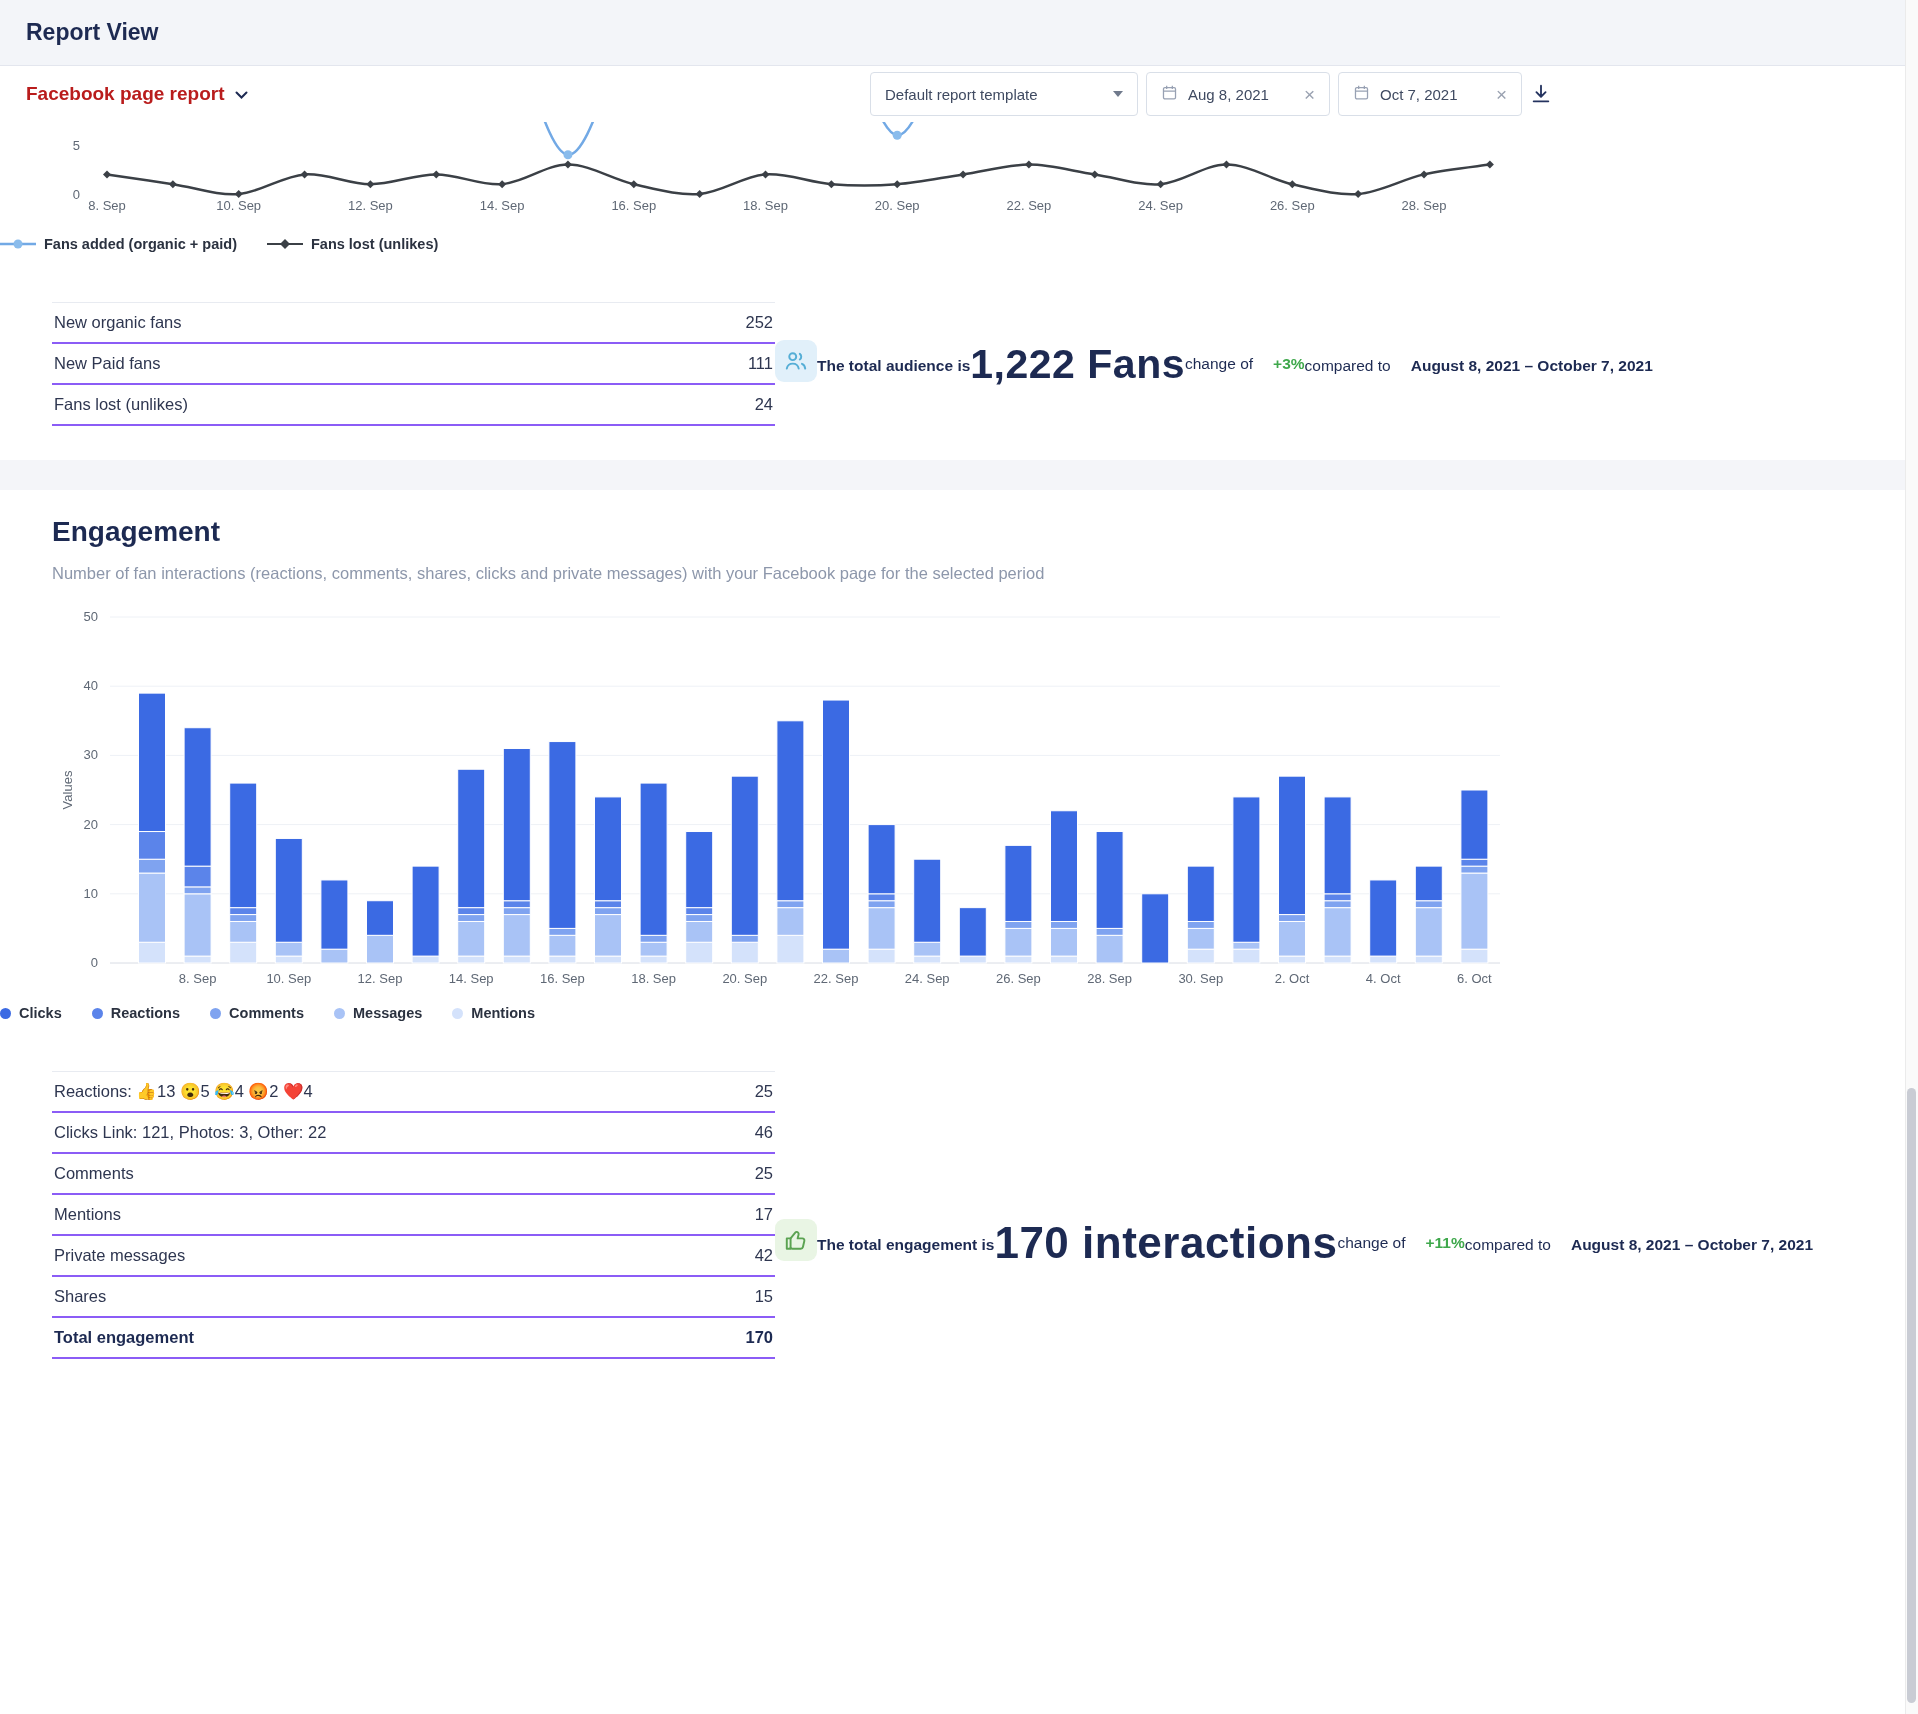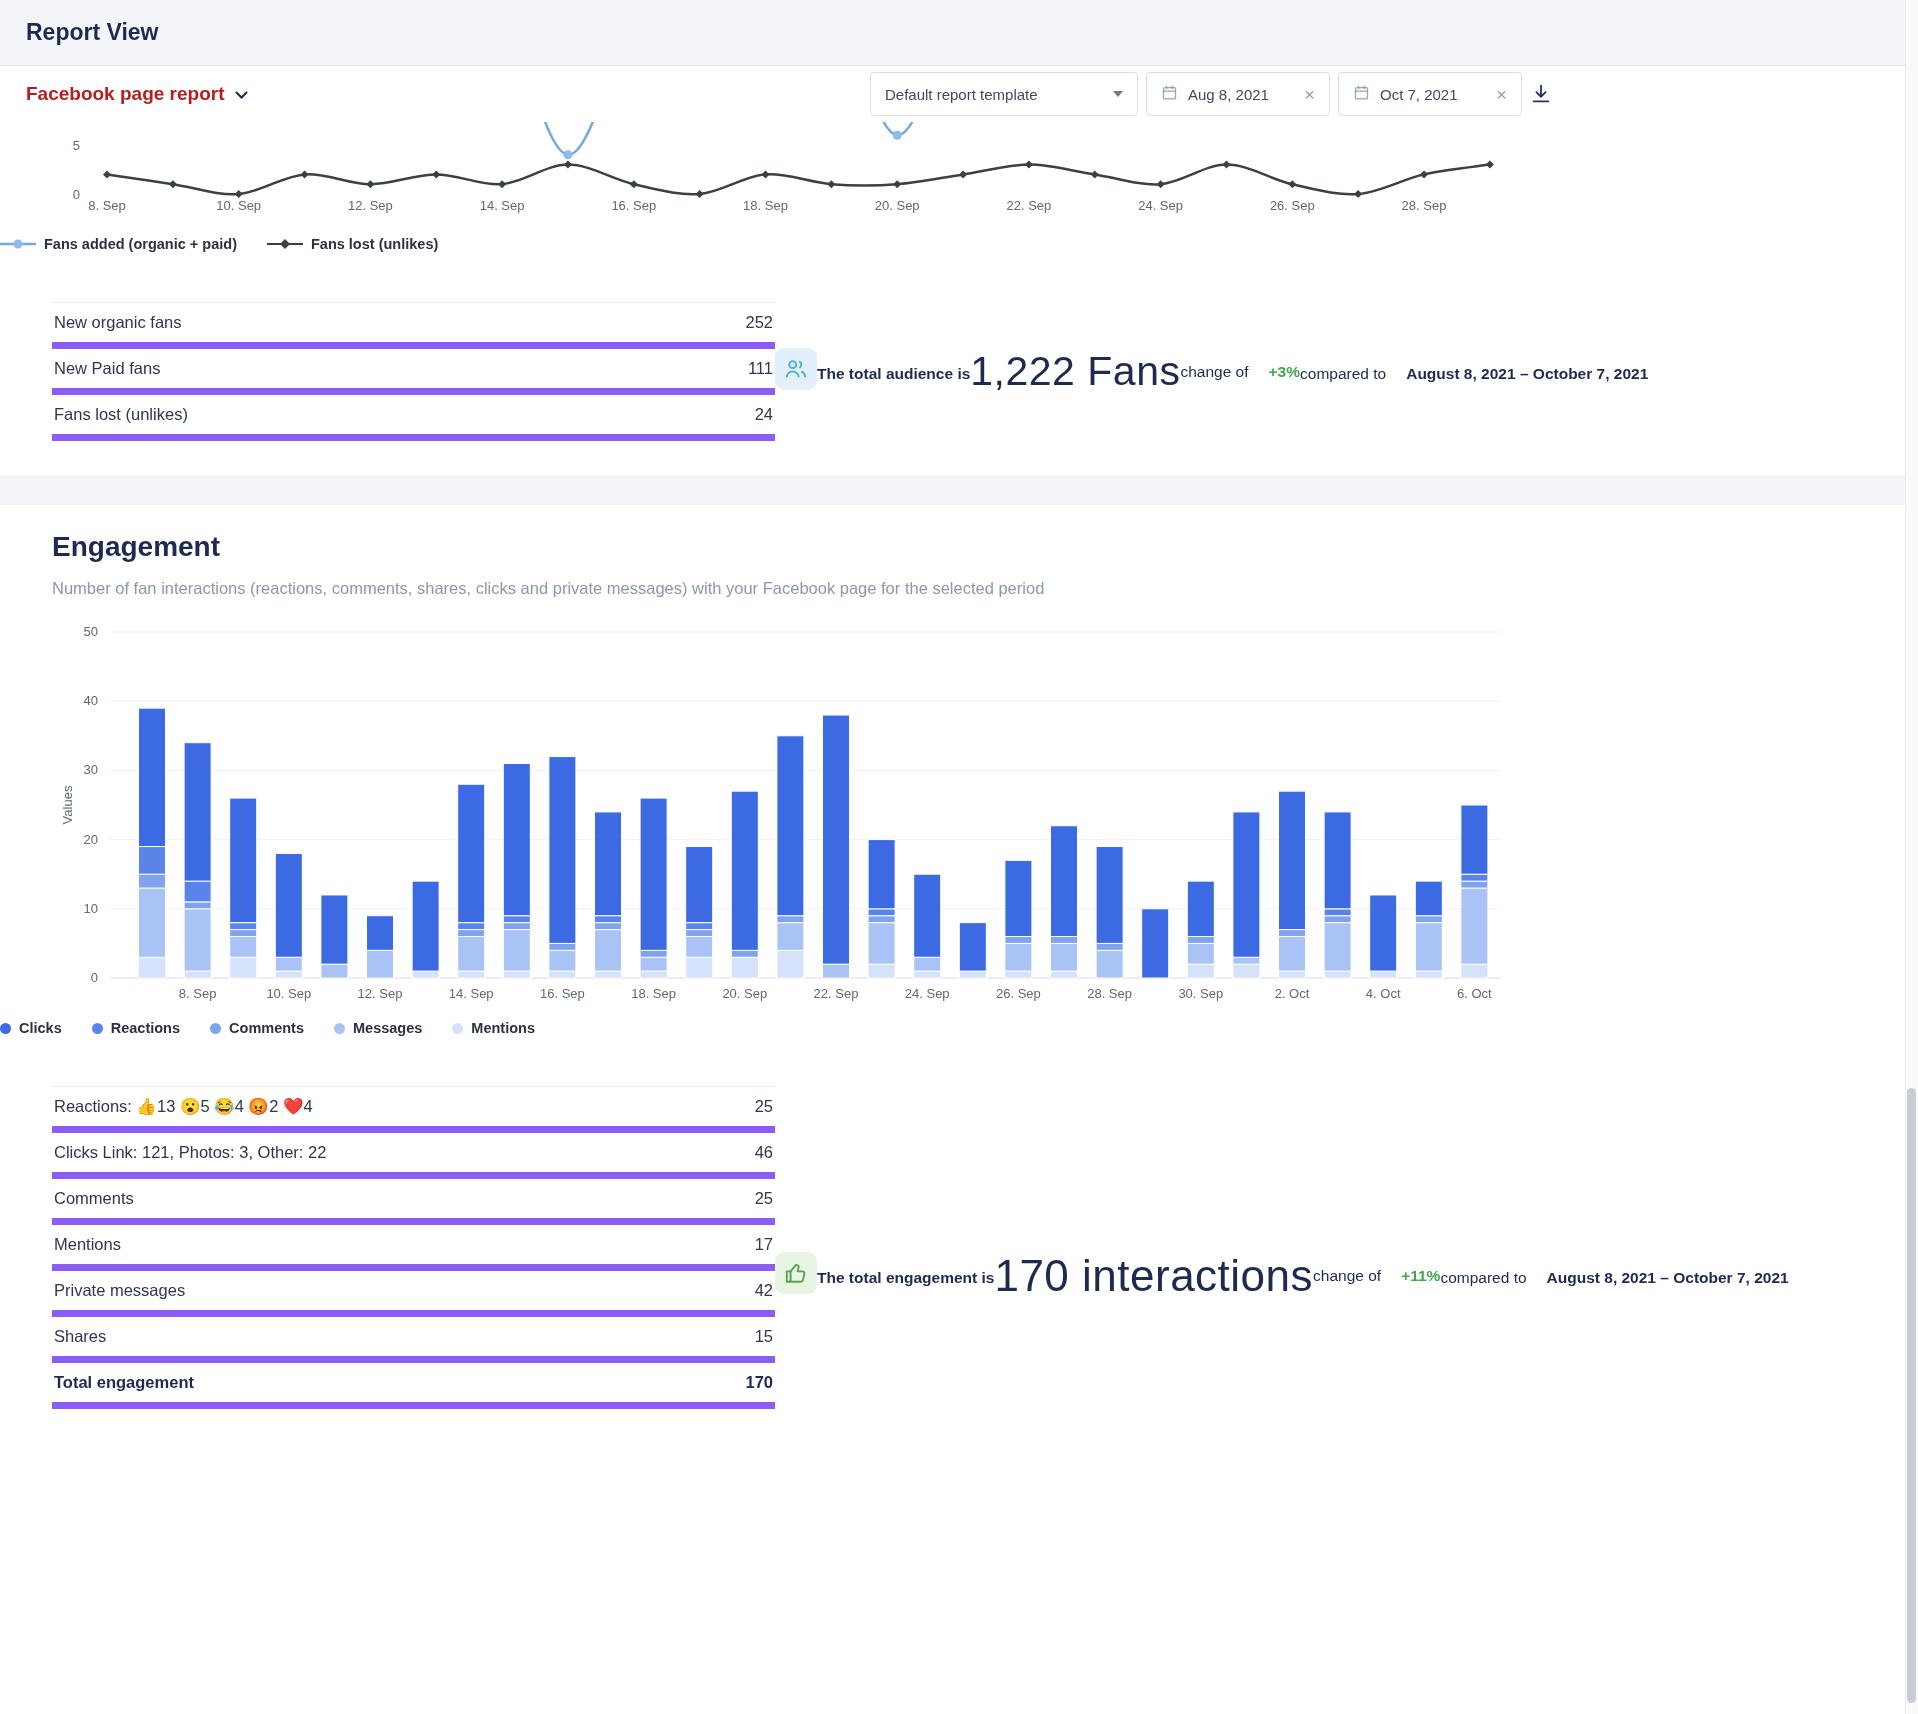--- a/index.html
+++ b/index.html
@@ -19,31 +19,31 @@
   .x-btn{font-size:19px;color:#9aa2b1;line-height:1;cursor:pointer}
   .icon-btn{cursor:pointer;display:flex;align-items:center}
 
   .chart-strip{width:1560px;height:98px;display:block}
   .legend{width:1560px;display:flex;justify-content:flex-start;align-items:center;gap:30px;margin-top:16px;font-size:14.5px;font-weight:700;color:#2b3240}
   .legend-item{display:flex;align-items:center;gap:8px;cursor:pointer}
   .legend .dot{width:11px;height:11px;border-radius:50%;display:inline-block}
 
   .split{display:flex;margin-top:50px}
   .stat-table{width:723px;margin-left:52px;border-collapse:collapse;font-size:16.5px;color:#2e3650;flex:0 0 723px}
-  .stat-table td{padding:10px 2px;border-bottom:7px solid #8b5cf6}
+  .stat-table td{padding:10px 2px;border-bottom:2px solid #8b5cf6}
   .stat-table tr:first-child td{border-top:1px solid #e8ebf1}
   .stat-table td.val{text-align:right}
   .stat-table tr.bold td{font-weight:700;color:#1d2a52}
 
   .summary{flex:1;display:flex;flex-direction:row;align-items:center;text-align:center;padding-top:4px}
   .icon-tile{width:42px;height:42px;border-radius:9px;display:flex;align-items:center;justify-content:center;margin-bottom:10px}
   .tile-blue{background:#e1f0fa}
   .tile-green{background:#e9f5e4}
   .lead{font-size:15.5px;font-weight:700;color:#1d2a52}
-  .headline{font-size:41px;font-weight:400;color:#1d2a52;margin:8px 0 12px;letter-spacing:.5px}
+  .headline{font-size:41px;font-weight:700;color:#1d2a52;margin:8px 0 12px;letter-spacing:.5px}
   .change,.compare{font-size:15.5px;color:#1d2a52}
   .change{margin-bottom:4px}
   .pct{color:#3fa84c;font-weight:700}
   .compare b{font-weight:700}
   .sp{margin-right:20px}
 
   .section-gap{height:30px;background:#f4f5f9;width:1918px}
 
   .engagement{padding-top:26px;background:#fff}
   .engagement h2{font-size:28px;font-weight:700;color:#1d2a52;margin-left:52px}

